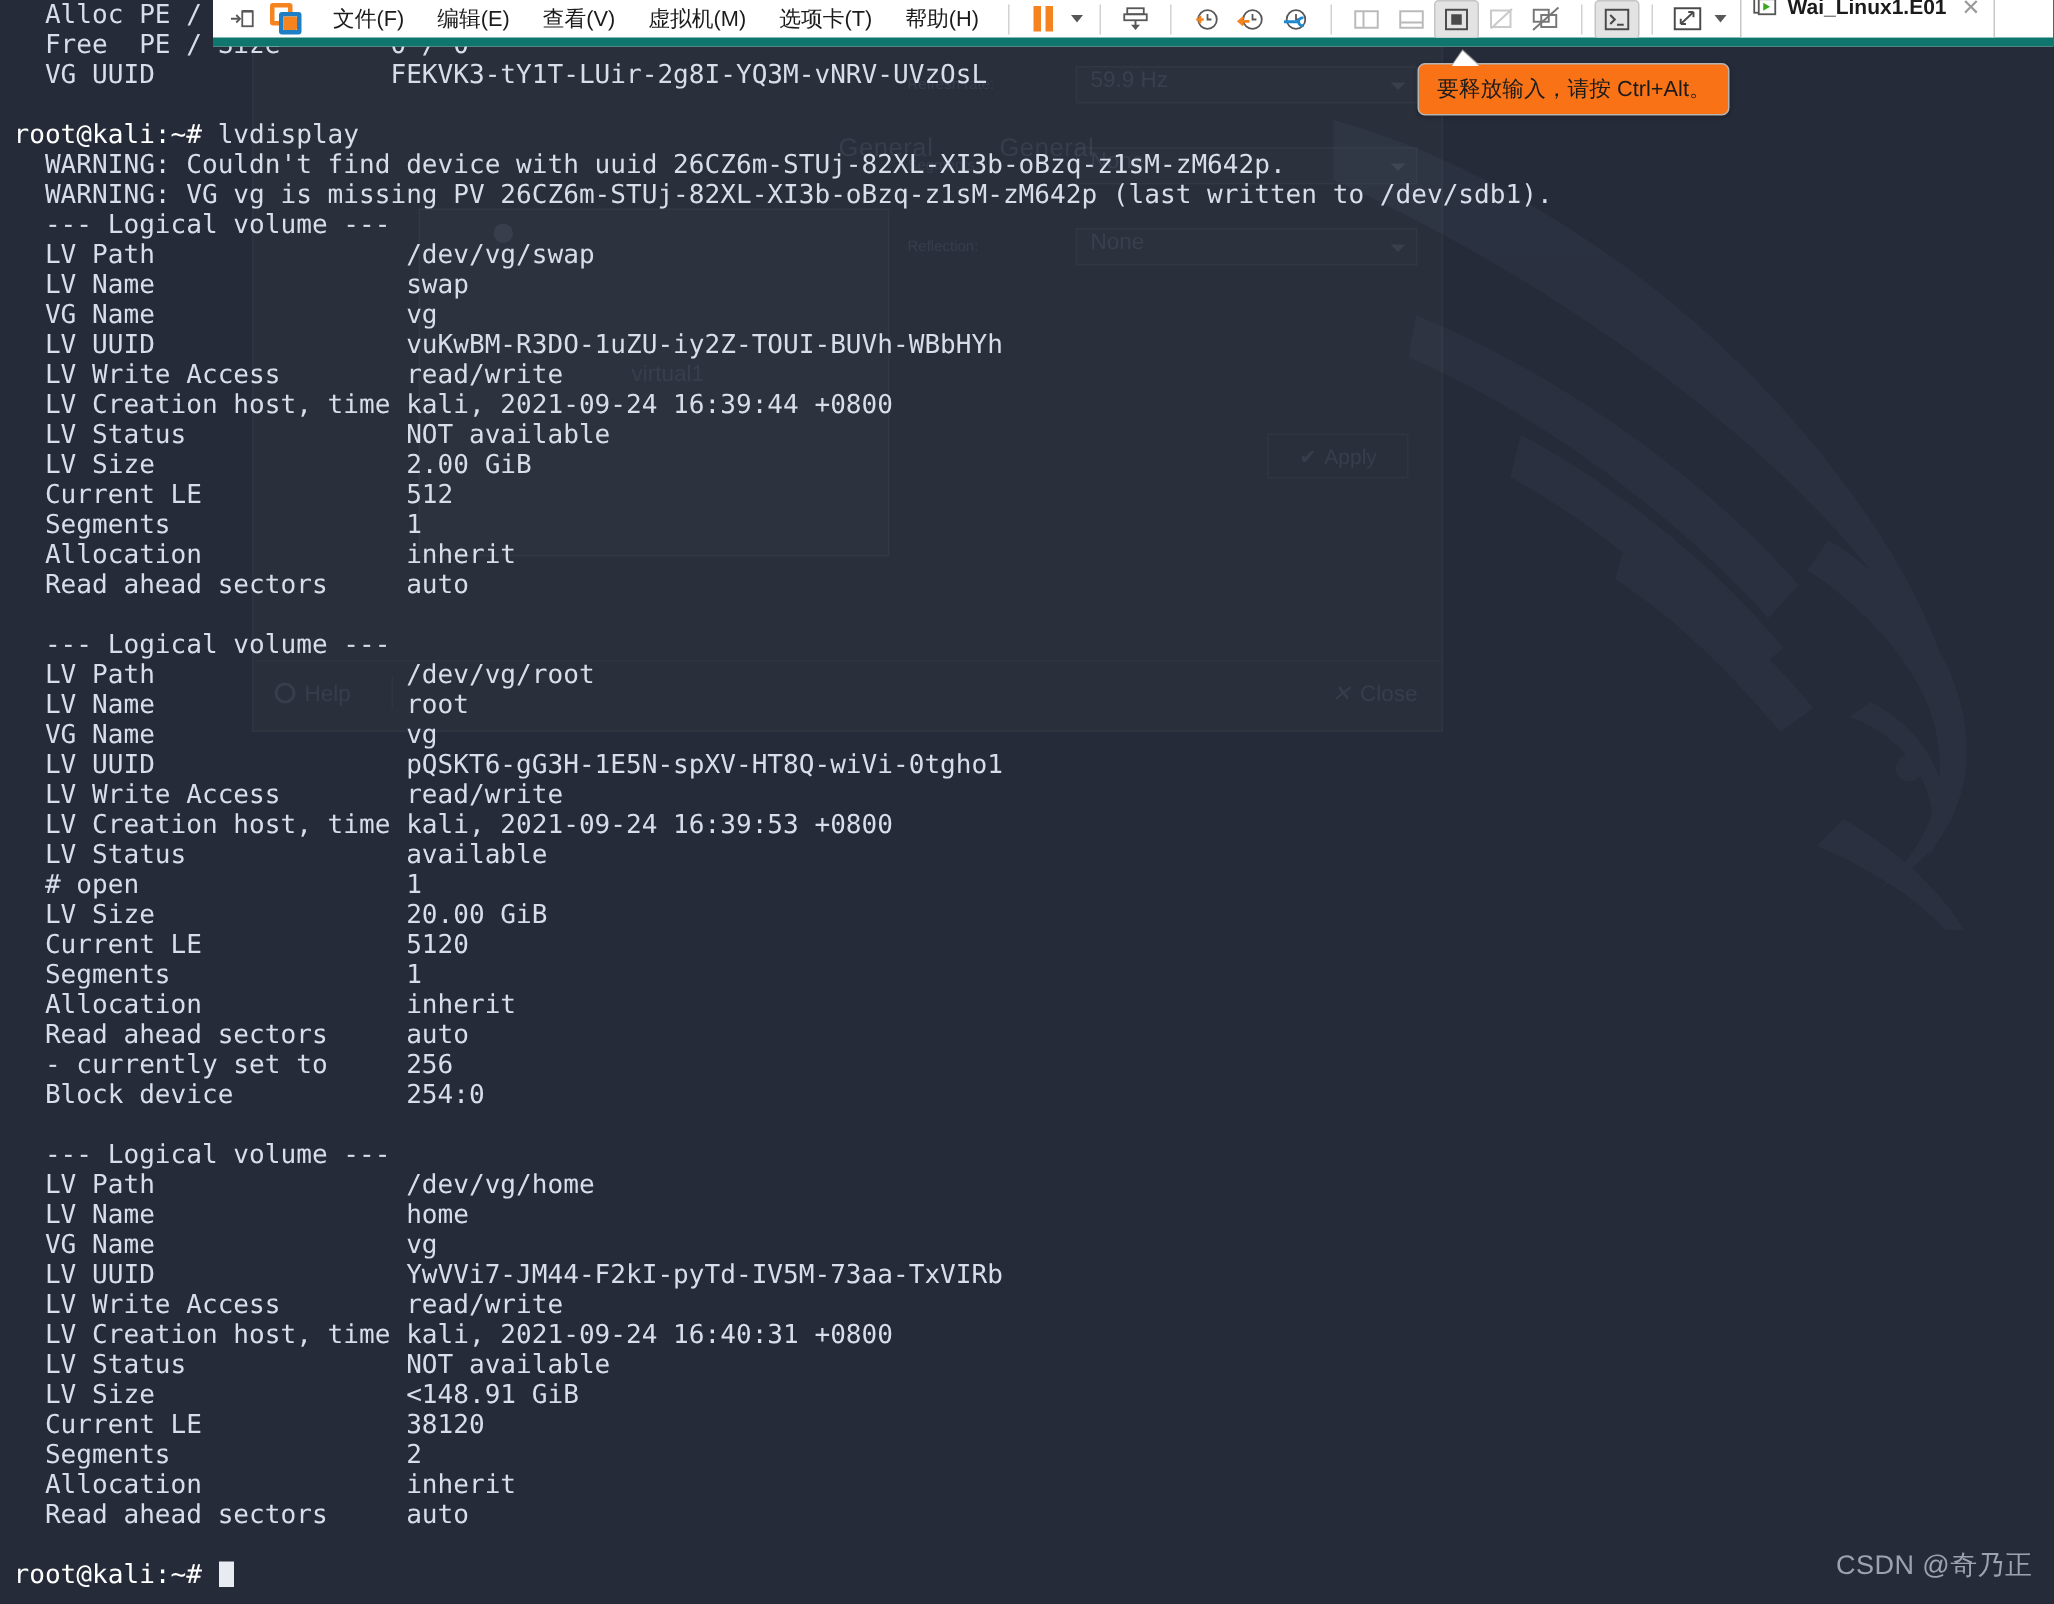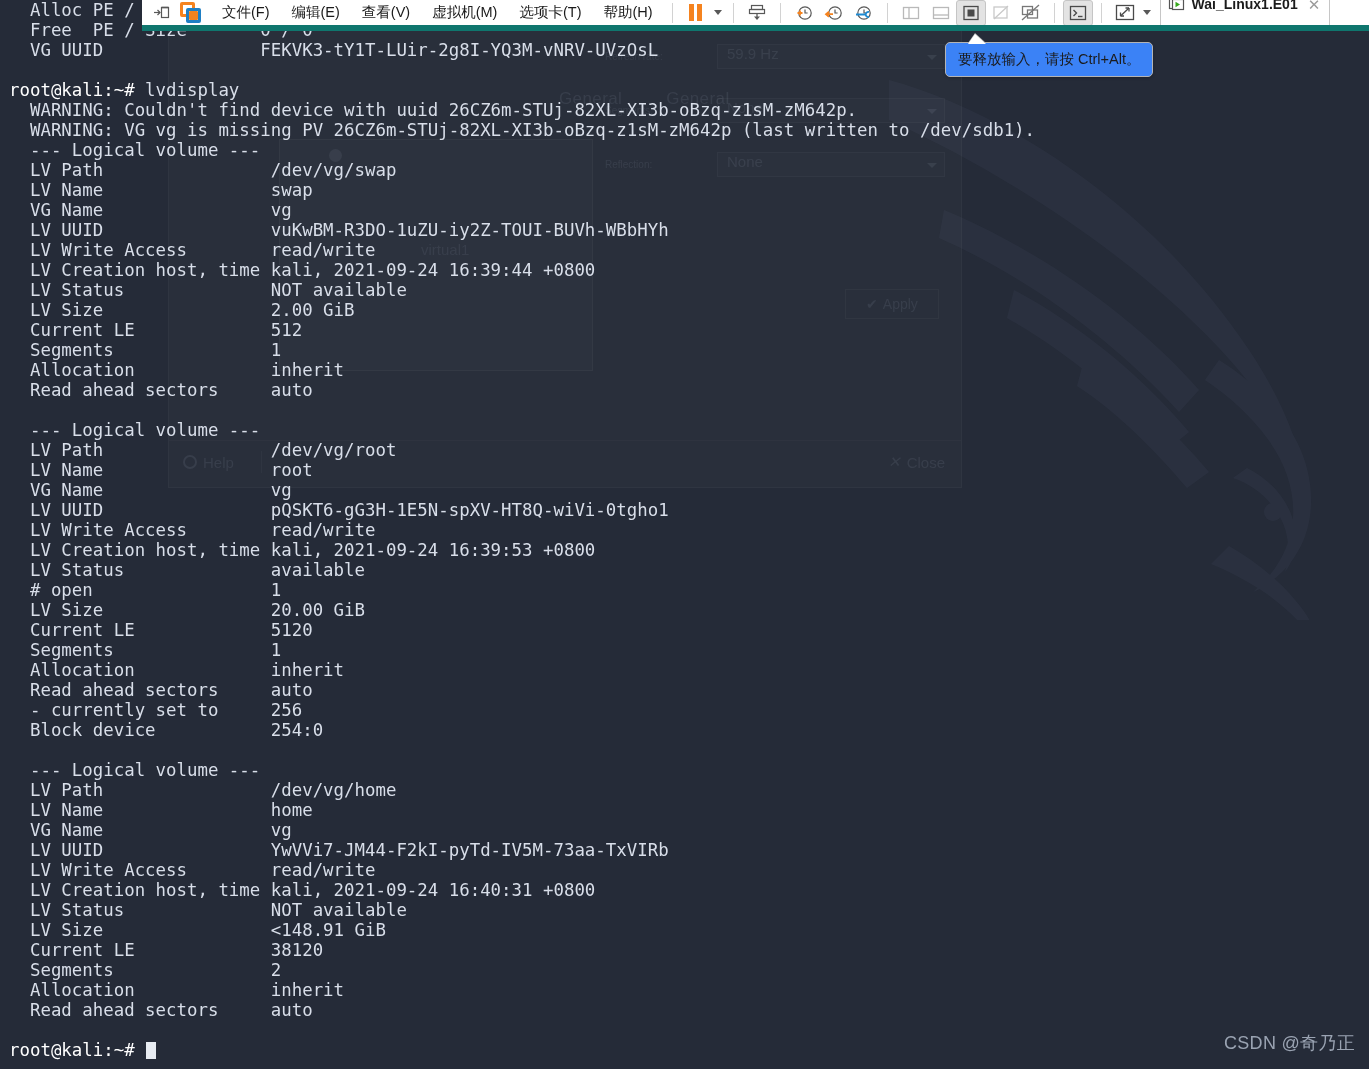--- a/index.html
+++ b/index.html
@@ -263,21 +263,21 @@
     color: #1b1b1b; white-space: nowrap;
   }
   #vm-tab .tab-close {
     color: #9b9b9b; font-size: 15px; padding: 0 3px;
   }
 
   
   #input-tooltip {
     position: absolute;
     left: 945px; top: 42px;
-    background: #3b82f6;
+    background: #f97316;
     border: 1px solid #b4b4b4;
     border-radius: 5px;
     padding: 7px 12px;
     font-family: "Liberation Sans", sans-serif;
     font-size: 14.5px;
     color: #1b1b1b;
     white-space: nowrap;
     box-shadow: 0 1px 3px rgba(0,0,0,.25);
   }
   #input-tooltip .tip-tail {

